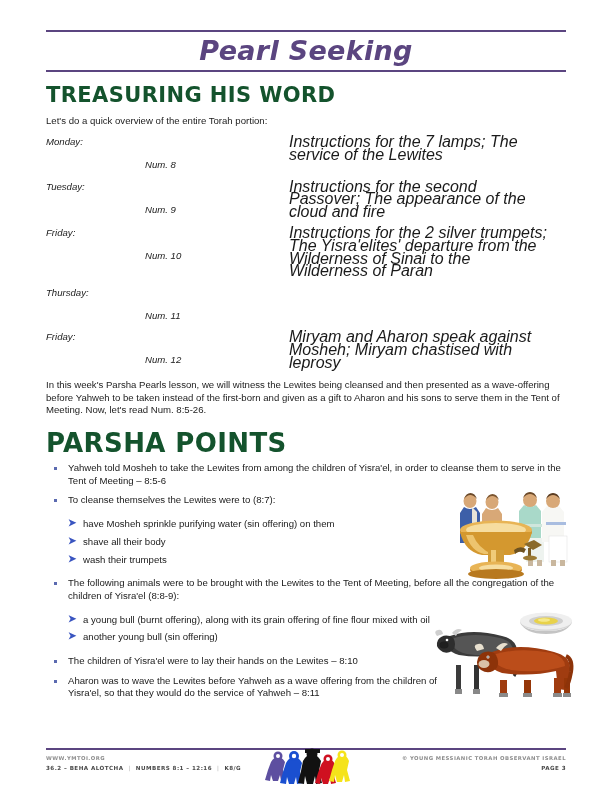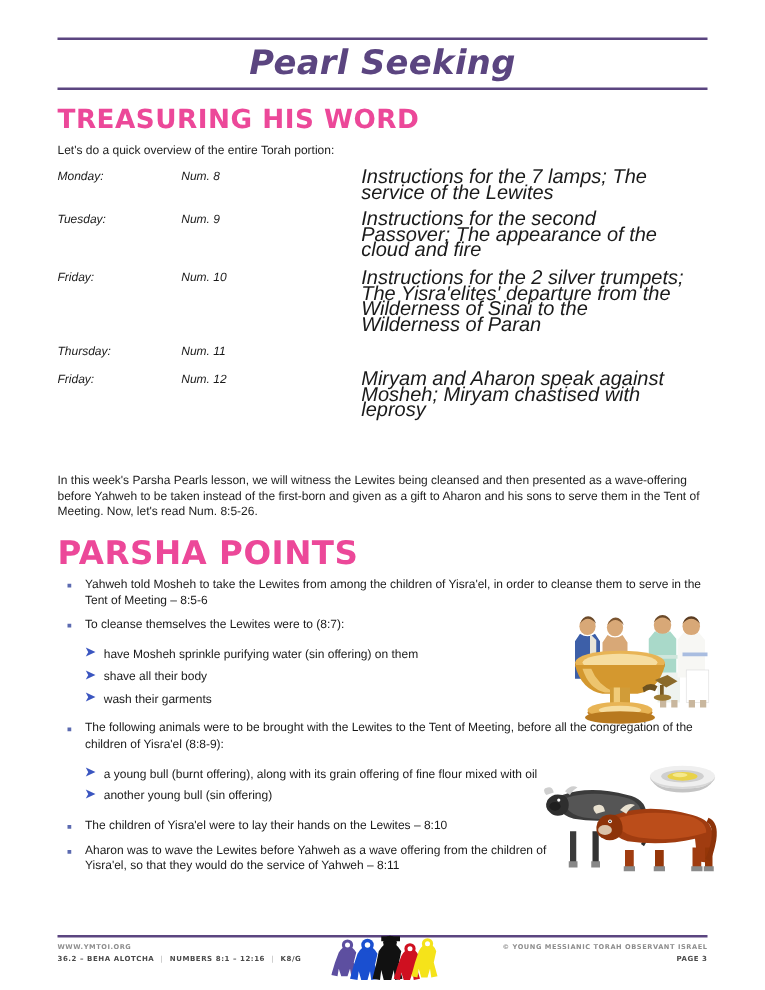--- a/index.html
+++ b/index.html
@@ -50,21 +50,21 @@
   }
 
   
   .section-heading {
     position: absolute;
     left: 46px;
     font-family: "DejaVu Sans", sans-serif;
     font-size: 21px;
     font-weight: bold;
     letter-spacing: 0.4px;
-    color: #ec4899;
+    color: #14532d;
     text-transform: uppercase;
     white-space: nowrap;
   }
   #heading-treasuring { top: 83px; }
   #heading-parsha { top: 428px; font-size: 26px; }
 
   
   .body-text {
     position: absolute;
     font-size: 9.6px;
@@ -93,20 +93,21 @@
     width: 99px;
     flex: 0 0 99px;
     font-size: 9.6px;
     line-height: 12.6px;
   }
   .ov-ref {
     width: 144px;
     flex: 0 0 144px;
     font-size: 9.6px;
     line-height: 12.6px;
+    margin-top: 23px;
   }
   .ov-desc {
     flex: 1 1 auto;
     font-size: 16px;
     line-height: 12.6px;
     padding-right: 18px;
   }
 
   
   #summary-paragraph {
@@ -278,21 +279,21 @@
 
   <div class="body-text" id="summary-paragraph">In this week's Parsha Pearls lesson, we will witness the Lewites being cleansed and then presented as a wave-offering before Yahweh to be taken instead of the first-born and given as a gift to Aharon and his sons to serve them in the Tent of Meeting. Now, let's read Num. 8:5-26.</div>
 
   <div class="section-heading" id="heading-parsha">Parsha Points</div>
   <div class="bullets" id="parsha-bullets">
       <div class="bullet-item"><span class="sq"></span><span>Yahweh told Mosheh to take the Lewites from among the children of Yisra'el, in order to cleanse them to serve in the Tent of Meeting – 8:5-6</span></div>
       <div class="bullet-item"><span class="sq"></span><span>To cleanse themselves the Lewites were to (8:7):</span></div>
       <div class="gap-sm"></div>
       <div class="sub-item"><span class="arrow">➤</span><span>have Mosheh sprinkle purifying water (sin offering) on them</span></div>
       <div class="sub-item"><span class="arrow">➤</span><span>shave all their body</span></div>
-      <div class="sub-item"><span class="arrow">➤</span><span>wash their garments</span></div>
+      <div class="sub-item"><span class="arrow">➤</span><span>wash their trumpets</span></div>
       <div class="gap-md"></div>
       <div class="bullet-item"><span class="sq"></span><span>The following animals were to be brought with the Lewites to the Tent of Meeting, before all the congregation of the children of Yisra'el (8:8-9):</span></div>
       <div class="gap-sm"></div>
       <div class="sub-item w-narrow"><span class="arrow">➤</span><span>a young bull (burnt offering), along with its grain offering of fine flour mixed with oil</span></div>
       <div class="sub-item w-narrow"><span class="arrow">➤</span><span>another young bull (sin offering)</span></div>
       <div class="gap-md"></div>
       <div class="bullet-item narrow"><span class="sq"></span><span>The children of Yisra'el were to lay their hands on the Lewites – 8:10</span></div>
       <div class="bullet-item narrow2"><span class="sq"></span><span>Aharon was to wave the Lewites before Yahweh as a wave offering from the children of Yisra'el, so that they would do the service of Yahweh – 8:11</span></div>
     </div>
 

